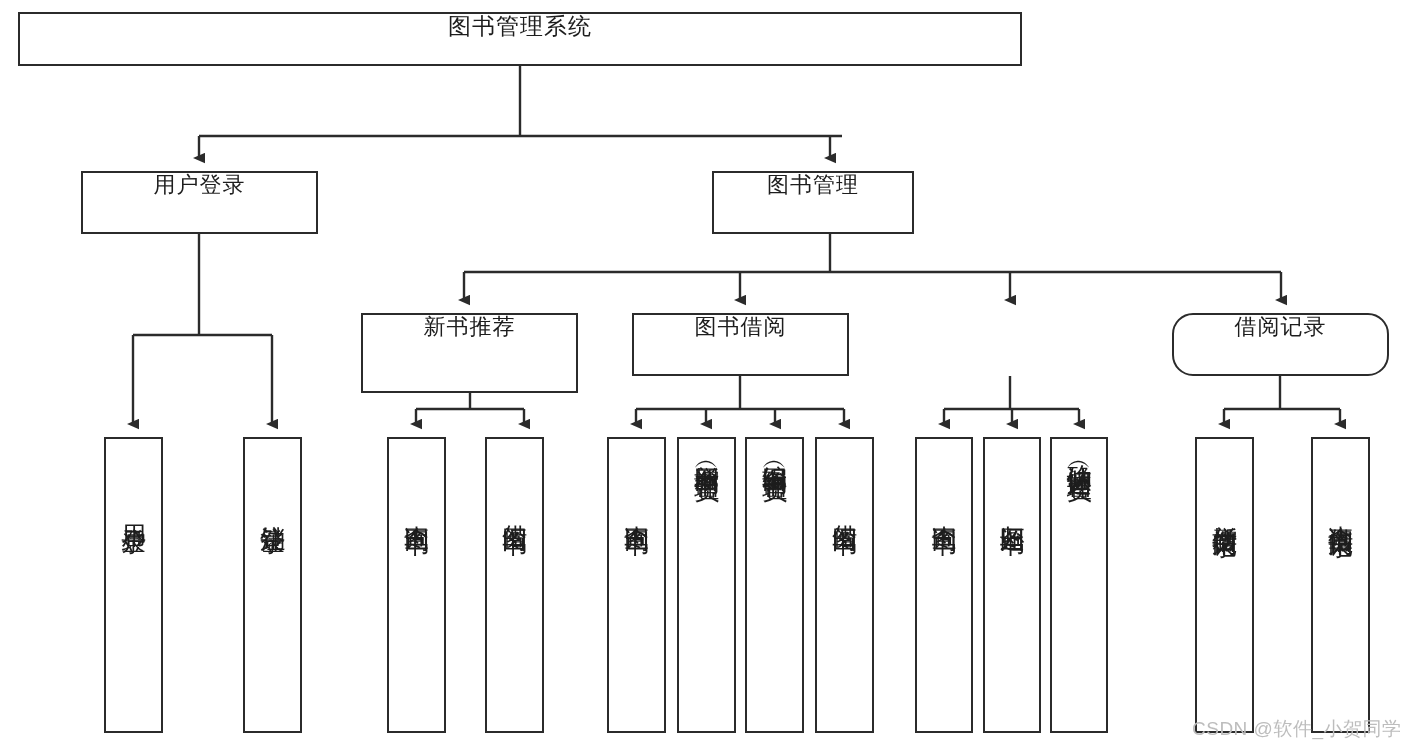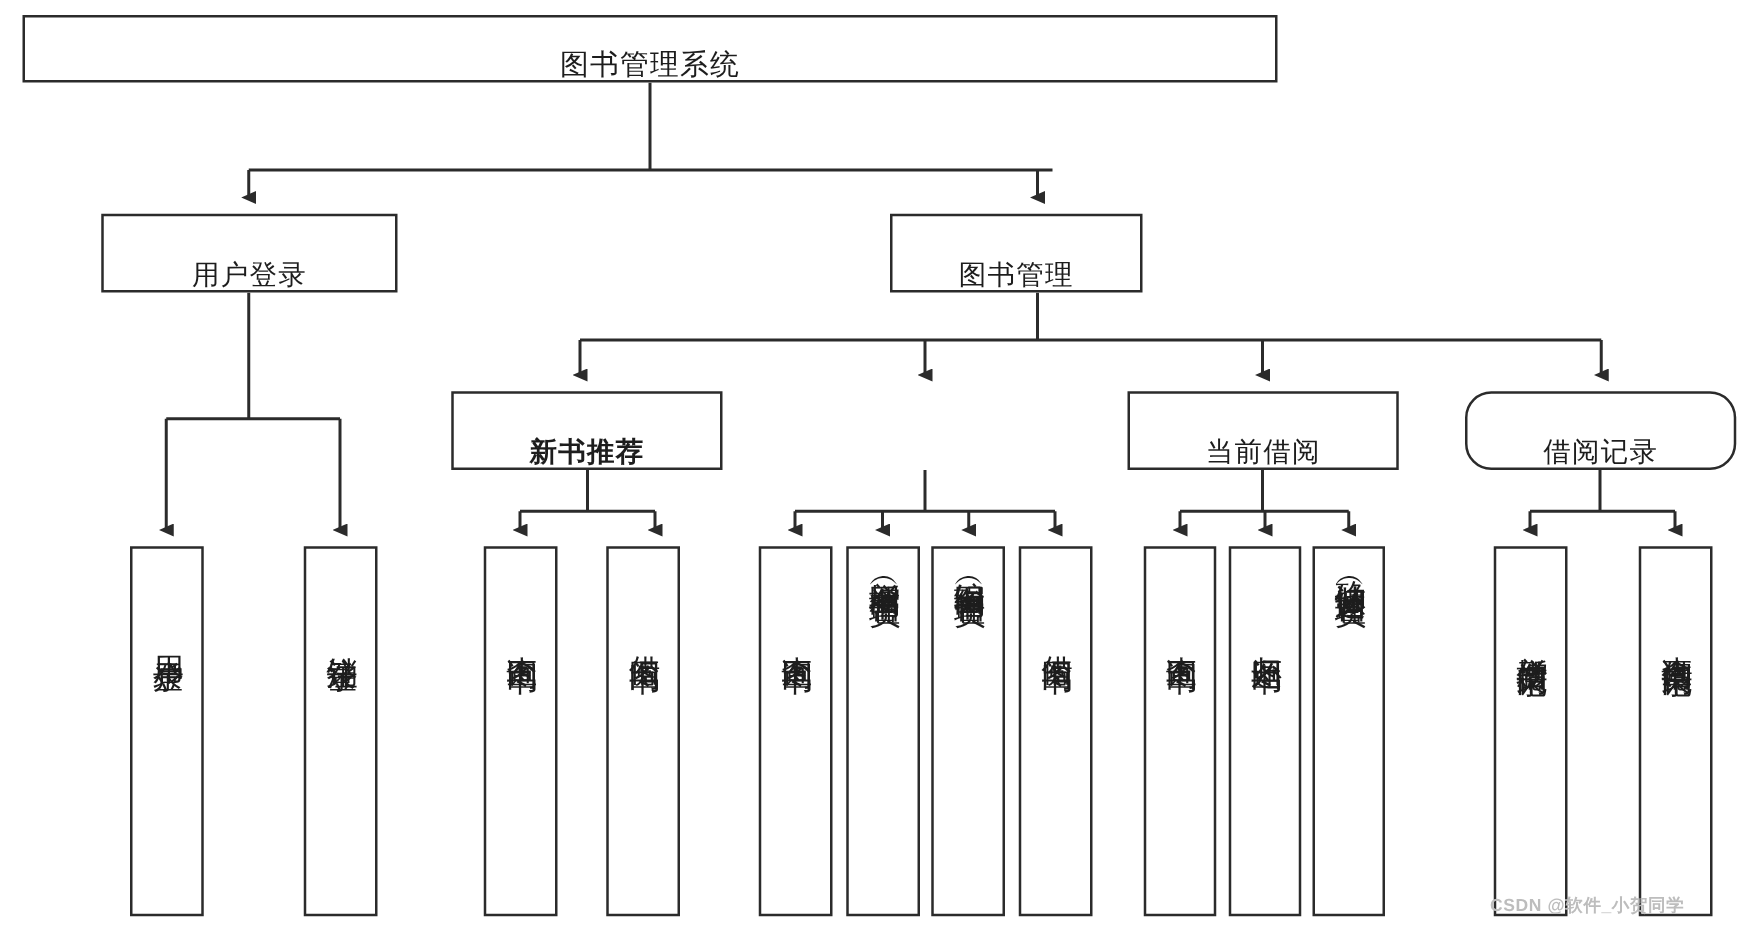--- a/index.html
+++ b/index.html
@@ -23,21 +23,21 @@
     top: 0;
     width: 1405px;
     height: 747px;
   }
   .node {
     position: absolute;
     box-sizing: border-box;
     border: 2px solid #2b2b2b;
     background: #ffffff;
     display: flex;
-    align-items: flex-end;
+    align-items: flex-start;
     justify-content: center;
     color: #1d1d1d;
   }
   .node.horiz {
     font-size: 22px;
     letter-spacing: 1px;
     line-height: 1.1;
   }
   .node.root {
     font-size: 23px;
@@ -55,25 +55,24 @@
     letter-spacing: 2px;
     white-space: nowrap;
     color: #1d1d1d;
   }
   .vert.mid .vtext {
     margin-top: 60px;
   }
   .watermark {
     position: absolute;
     color: #bdbdbd;
-    font-size: 14px;
+    font-size: 19px;
     letter-spacing: 0.5px;
     white-space: nowrap;
     user-select: none;
-    font-weight: bold;
   }
 </style>
 </head>
 <body>
 
 <div id="canvas">
 
   <svg id="wires" viewBox="0 0 1405 747">
     <defs>
       <marker id="arrow" markerWidth="12" markerHeight="12" refX="5.2" refY="6" orient="auto" markerUnits="userSpaceOnUse">
@@ -128,25 +127,25 @@
     <span>图书管理系统</span>
   </div>
 
   <div class="node horiz" style="left:81px; top:171px; width:237px; height:63px;">
     <span>用户登录</span>
   </div>
   <div class="node horiz" style="left:712px; top:171px; width:202px; height:63px;">
     <span>图书管理</span>
   </div>
 
-  <div class="node horiz" style="left:361px; top:313px; width:217px; height:63px;font-weight:bold;">
+  <div class="node horiz" style="left:361px; top:313px; width:217px; height:80px;">
     <span>新书推荐</span>
   </div>
-  <div class="node horiz" style="left:902px; top:313px; width:217px; height:63px;">
-    <span>当前借阅</span>
+  <div class="node horiz" style="left:632px; top:313px; width:217px; height:63px;">
+    <span>图书借阅</span>
   </div>
   <div class="node horiz" style="left:1172px; top:313px; width:217px; height:63px;border-radius:21px;">
     <span>借阅记录</span>
   </div>
 
   <div class="node vert mid" style="left:104px; top:437px; width:59px; height:296px;">
     <span class="vtext">用户登录</span>
   </div>
   <div class="node vert mid" style="left:243px; top:437px; width:59px; height:296px;">
     <span class="vtext">注销登录</span>

